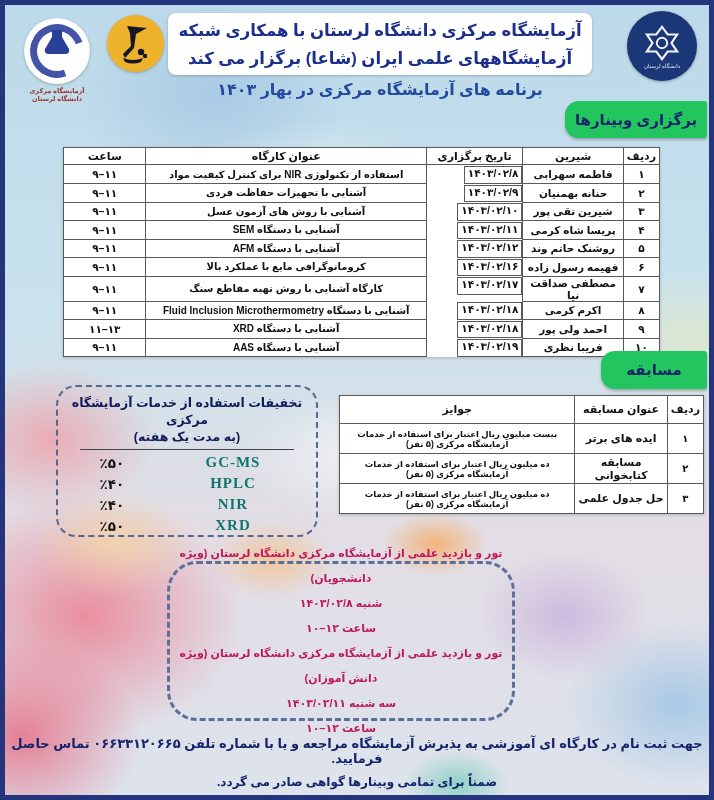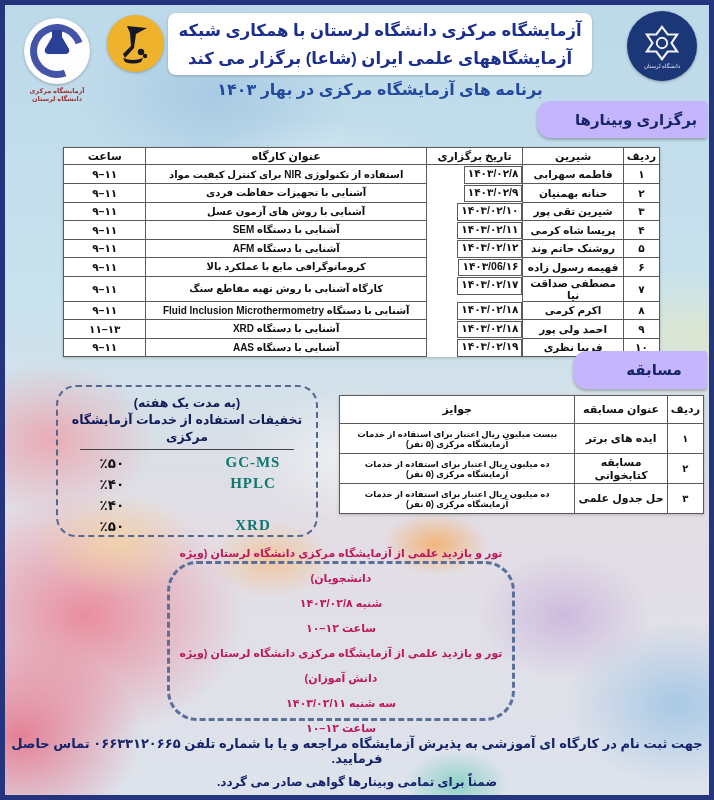--- a/index.html
+++ b/index.html
@@ -42,23 +42,23 @@
     border-radius:8px;box-shadow:0 1px 3px rgba(0,0,0,.2);display:flex;flex-direction:column;
     align-items:center;justify-content:center;color:#1d2f8d;font-weight:bold;font-size:16.5px;line-height:28px;}
   .subtitle{position:absolute;left:168px;top:80px;width:424px;text-align:center;color:#234a9e;
     font-weight:bold;font-size:16px;}
   .univ-logo{position:absolute;left:627px;top:11px;width:70px;height:70px;border-radius:50%;
     background:#1c3778;box-shadow:0 1px 3px rgba(0,0,0,.3);display:flex;flex-direction:column;
     align-items:center;justify-content:center;}
   .univ-logo .cap{color:#e8e8f5;font-size:5.5px;margin-top:1px;}
 
   
-  .tag{position:absolute;background:#c4b5fd;color:#16246b;font-weight:bold;font-size:15px;
+  .tag{position:absolute;background:#22c55e;color:#16246b;font-weight:bold;font-size:15px;
     display:flex;align-items:center;justify-content:center;
-    border-radius:14px 3px 3px 14px;box-shadow:0 2px 3px rgba(0,0,0,.25);padding-left:28px;}
+    border-radius:14px 3px 3px 14px;box-shadow:0 2px 3px rgba(0,0,0,.25);}
   .tag.webinar{right:7px;top:101px;width:142px;height:37px;}
   .tag.comp{right:7px;top:351px;width:106px;height:38px;margin-left:37px;}
 
   
   table{border-collapse:collapse;background:#fff;box-shadow:0 1px 3px rgba(0,0,0,.2);}
   th,td{border:1px solid #5a5a5a;text-align:center;color:#111;font-weight:bold;padding:0 3px;}
   .webinar-table{position:absolute;left:63px;top:147px;width:597px;}
   .webinar-table th{font-size:11px;height:16px;}
   .webinar-table td{font-size:10.5px;height:15.5px;}
   .webinar-table td.title{font-size:10px;}
@@ -68,21 +68,21 @@
   .comp-table td.no{font-size:10px;}
   .comp-table td.ct{font-size:11px;}
   .comp-table td.prize{font-size:8.5px;text-align:center;}
   .num{direction:ltr;unicode-bidi:bidi-override;display:inline-block;}
 
   
   .discount{position:absolute;left:56px;top:385px;width:262px;height:152px;box-sizing:border-box;
     border:2.5px dashed #54688f;border-radius:20px;padding:8px 8px 4px;color:#101c57;}
   .discount .dt{font-size:12.5px;font-weight:bold;text-align:center;line-height:17px;}
   .discount hr{border:none;border-top:1.5px solid #444;margin:3px 14px 2px;}
-  .d-row{display:grid;grid-template-columns:38% 62%;direction:ltr;align-items:center;height:21px;gap:20px;}
+  .d-row{display:grid;grid-template-columns:38% 62%;direction:ltr;align-items:center;height:21px;}
   .d-row .pct{font-size:13.5px;font-weight:bold;color:#111;text-align:center;}
   .d-row .nm{font-size:15px;font-weight:bold;color:#0f766e;text-align:center;letter-spacing:1px;
     font-family:"Liberation Serif","DejaVu Serif",serif;}
 
   
   .tour{position:absolute;left:167px;top:561px;width:348px;height:160px;box-sizing:border-box;
     border:3px dashed #5b6f9b;border-radius:30px;display:flex;flex-direction:column;
     justify-content:center;text-align:center;color:#be185d;font-weight:bold;}
   .tour-line{font-size:11px;line-height:25px;}
 
@@ -182,21 +182,21 @@
     <tr>
       <td>۵</td>
       <td>روشنک حاتم وند</td>
       <td class="num">۱۴۰۳/۰۲/۱۲</td>
       <td class="title">آشنایی با دستگاه AFM</td>
       <td><span class="num">۹–۱۱</span></td>
     </tr>
     <tr>
       <td>۶</td>
       <td>فهیمه رسول زاده</td>
-      <td class="num">۱۴۰۳/06/۱۶</td>
+      <td class="num">۱۴۰۳/۰۲/۱۶</td>
       <td class="title">کروماتوگرافی مایع با عملکرد بالا</td>
       <td><span class="num">۹–۱۱</span></td>
     </tr>
     <tr>
       <td>۷</td>
       <td>مصطفی صداقت نیا</td>
       <td class="num">۱۴۰۳/۰۲/۱۷</td>
       <td class="title">کارگاه آشنایی با روش تهیه مقاطع سنگ</td>
       <td><span class="num">۹–۱۱</span></td>
     </tr>
@@ -252,33 +252,34 @@
     </tr>
     <tr>
       <td class="no">۳</td>
       <td class="ct">حل جدول علمی</td>
       <td class="prize">ده میلیون ریال اعتبار برای استفاده از خدمات آزمایشگاه مرکزی (۵ نفر)</td>
     </tr>
   </tbody>
 </table>
 
 <div class="discount">
+  <div class="dt">تخفیفات استفاده از خدمات آزمایشگاه مرکزی</div>
   <div class="dt">(به مدت یک هفته)</div>
-  <div class="dt">تخفیفات استفاده از خدمات آزمایشگاه مرکزی</div>
   <hr>
   <div class="d-row">
     <div class="pct"><span class="num">٪۵۰</span></div>
     <div class="nm">GC-MS</div>
   </div>
   <div class="d-row">
     <div class="pct"><span class="num">٪۴۰</span></div>
     <div class="nm">HPLC</div>
   </div>
   <div class="d-row">
     <div class="pct"><span class="num">٪۴۰</span></div>
+    <div class="nm">NIR</div>
   </div>
   <div class="d-row">
     <div class="pct"><span class="num">٪۵۰</span></div>
     <div class="nm">XRD</div>
   </div>
 </div>
 
 <div class="tour">
   <div class="tour-line">تور و بازدید علمی از آزمایشگاه مرکزی دانشگاه لرستان (ویژه دانشجویان)</div>
   <div class="tour-line">

